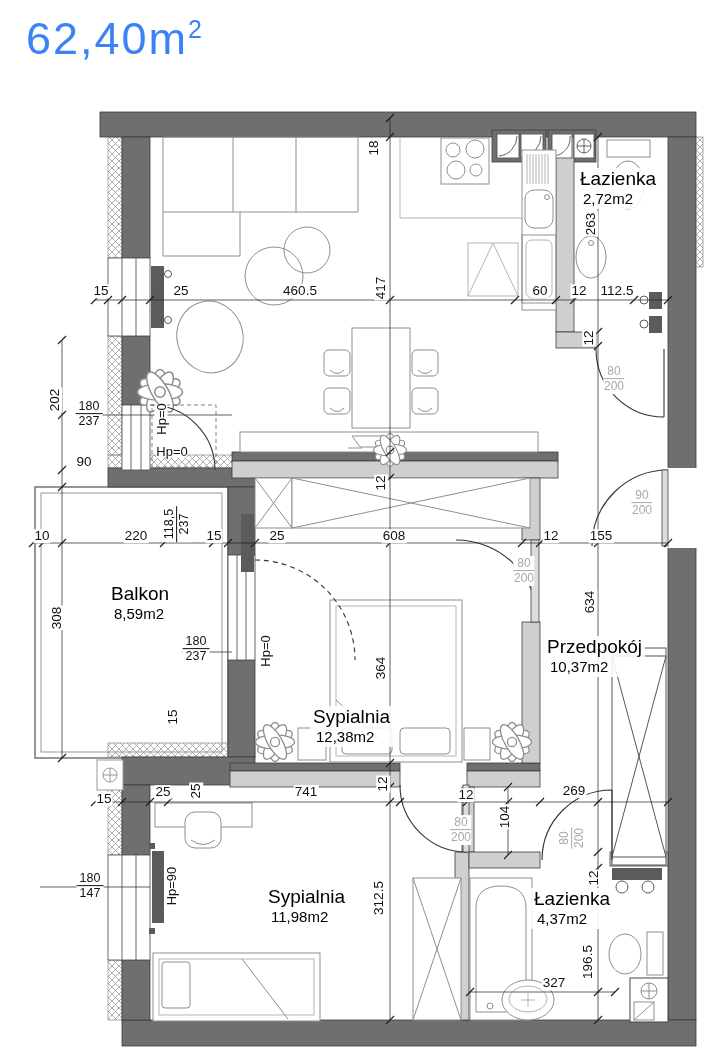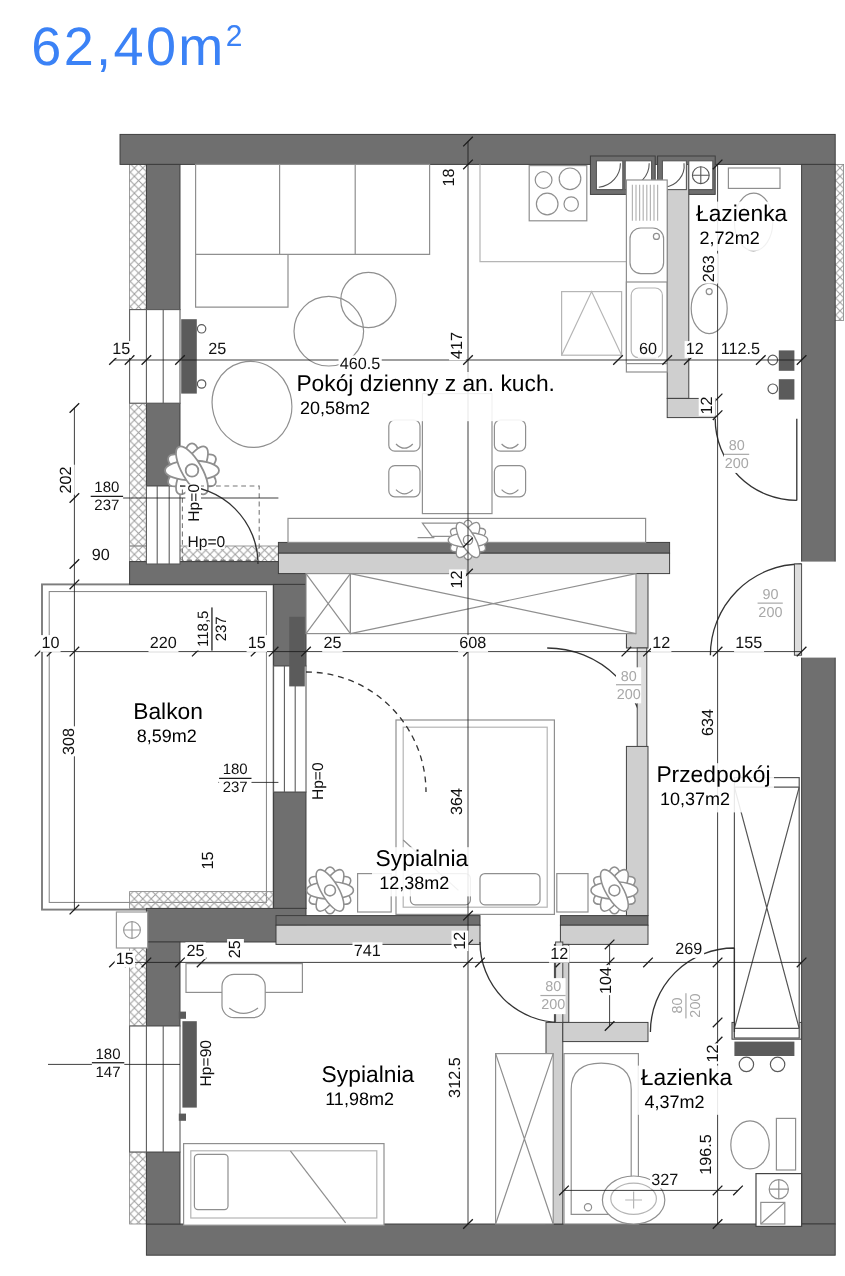--- a/index.html
+++ b/index.html
@@ -247,24 +247,20 @@
         M594,141 L602,133 M594,336 L602,328 M594,350 L602,342 M594,856 L602,848 M594,872 L602,864 M594,996 L602,988 M594,1024 L602,1016
         M58,344 L66,336 M58,419 L66,411 M58,474 L66,466 M58,491 L66,483 M58,547 L66,539 M58,762 L66,754
         M504,791 L512,783 M504,859 L512,851"></path>
     </g>
   </svg>
 
   <div class="title">
     <span class="small"><span>62,40m</span><sup>2</sup></span>
   </div>
 
-  <div class="room" style="left:244px;top:310px">
-    <div class="rname">Pokój dzienny z an. kuch.</div>
-    <div class="rarea">20,58m2</div>
-  </div>
   <div class="room" style="left:577px;top:168px">
     <div class="rname">Łazienka</div>
     <div class="rarea">2,72m2</div>
   </div>
   <div class="room" style="left:108px;top:583px">
     <div class="rname">Balkon</div>
     <div class="rarea">8,59m2</div>
   </div>
   <div class="room" style="left:310px;top:706px">
     <div class="rname">Sypialnia</div>
@@ -278,40 +274,40 @@
     <div class="rname">Sypialnia</div>
     <div class="rarea">11,98m2</div>
   </div>
   <div class="room" style="left:531px;top:888px">
     <div class="rname">Łazienka</div>
     <div class="rarea">4,37m2</div>
   </div>
 
   <div class="lbl" style="left:101px;top:291px">15</div>
   <div class="lbl" style="left:181px;top:291px">25</div>
-  <div class="lbl" style="left:300px;top:303px">460.5</div>
+  <div class="lbl" style="left:300px;top:291px">460.5</div>
   <div class="lbl" style="left:540px;top:291px">60</div>
   <div class="lbl" style="left:579px;top:291px">12</div>
   <div class="lbl" style="left:617px;top:291px">112.5</div>
 
   <div class="lbl rot" style="left:374px;top:148px">18</div>
   <div class="lbl rot" style="left:381px;top:288px">417</div>
 
   <div class="lbl rot" style="left:55px;top:400px">202</div>
   <div class="lbl" style="left:84px;top:462px">90</div>
   <div class="lbl rot" style="left:57px;top:618px">308</div>
   <div class="lbl rot" style="left:173px;top:717px">15</div>
 
   <div class="lbl" style="left:42px;top:536px">10</div>
   <div class="lbl" style="left:136px;top:536px">220</div>
   <div class="lbl" style="left:214px;top:536px">15</div>
   <div class="lbl" style="left:277px;top:536px">25</div>
   <div class="lbl" style="left:394px;top:536px">608</div>
   <div class="lbl" style="left:551px;top:536px">12</div>
-  <div class="lbl" style="left:624px;top:536px">155</div>
+  <div class="lbl" style="left:601px;top:536px">155</div>
 
   <div class="lbl rot" style="left:381px;top:483px">12</div>
   <div class="lbl rot" style="left:381px;top:668px">364</div>
   <div class="lbl rot" style="left:383px;top:784px">12</div>
   <div class="lbl rot" style="left:379px;top:898px">312.5</div>
 
   <div class="lbl rot" style="left:591px;top:224px">263</div>
   <div class="lbl rot" style="left:589px;top:338px">12</div>
   <div class="lbl rot" style="left:590px;top:602px">634</div>
   <div class="lbl rot" style="left:594px;top:878px">12</div>

